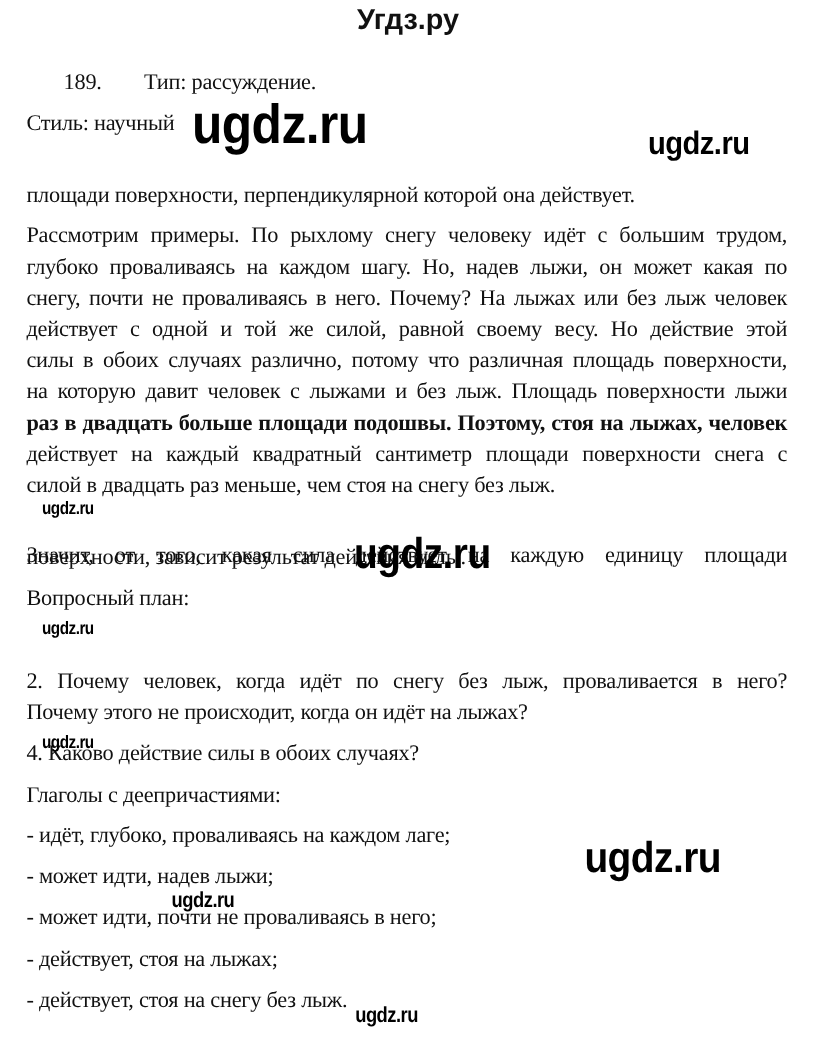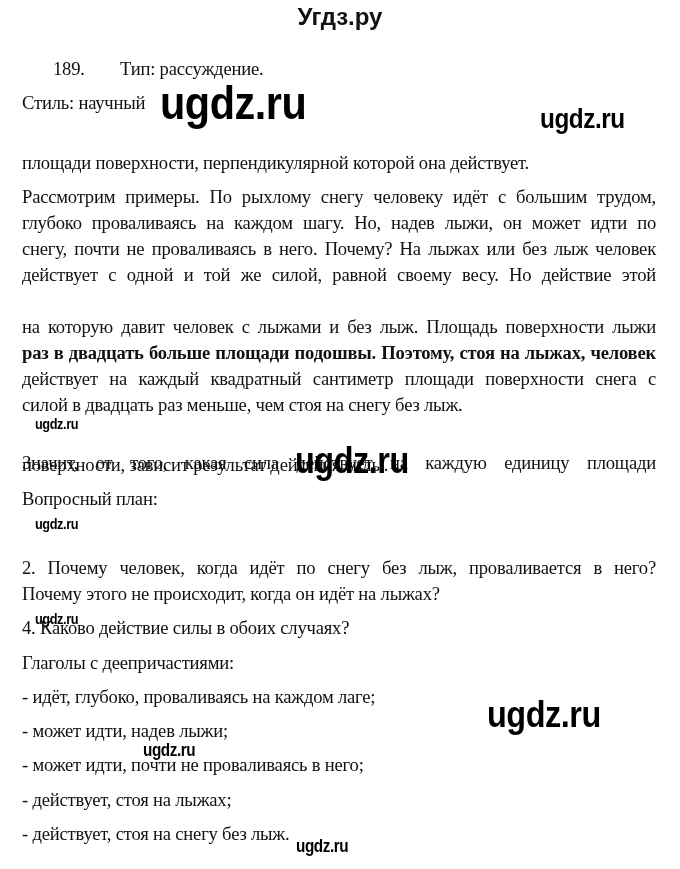--- a/index.html
+++ b/index.html
@@ -28,23 +28,24 @@
 <div class="page">
   <div class="site-title">Угдз.ру</div>
 
   <div class="line serif" style="left:53px; top:58px;">189.</div>
   <div class="line serif" style="left:120px; top:58px;">Тип: рассуждение.</div>
   <div class="line serif" style="top:92px;">Стиль: научный</div>
 
   <div class="line serif" style="top:152px;">площади поверхности, перпендикулярной которой она действует.</div>
 
   <div class="just serif" style="top:186px;">Рассмотрим примеры. По рыхлому снегу человеку идёт с большим трудом,</div>
-  <div class="just serif" style="top:212px;">глубоко проваливаясь на каждом шагу. Но, надев лыжи, он может идти по</div>
+  <div class="just serif" style="top:212px;">глубоко проваливаясь на каждом шагу. Но, надев лыжи, он может какая по</div>
   <div class="just serif" style="top:238px;">снегу, почти не проваливаясь в него. Почему? На лыжах или без лыж человек</div>
   <div class="just serif" style="top:264px;">действует с одной и той же силой, равной своему весу. Но действие этой</div>
+  <div class="just serif" style="top:290px;">силы в обоих случаях различно, потому что различная площадь поверхности,</div>
   <div class="just serif" style="top:316px;">на которую давит человек с лыжами и без лыж. Площадь поверхности лыжи</div>
   <div class="just serif" style="top:342px;font-weight:bold;">раз в двадцать больше площади подошвы. Поэтому, стоя на лыжах, человек</div>
   <div class="just serif" style="top:368px;">действует на каждый квадратный сантиметр площади поверхности снега с</div>
   <div class="line serif" style="top:394px;">силой в двадцать раз меньше, чем стоя на снегу без лыж.</div>
 
   <div class="just serif" style="top:452px;">Значит, от того, какая сила действует на каждую единицу площади</div>
   <div class="line serif" style="top:454px;">поверхности, зависит результат действия силы.</div>
 
   <div class="line serif" style="top:488px;">Вопросный план:</div>
   <div class="just serif" style="top:557px;">2. Почему человек, когда идёт по снегу без лыж, проваливается в него?</div>

